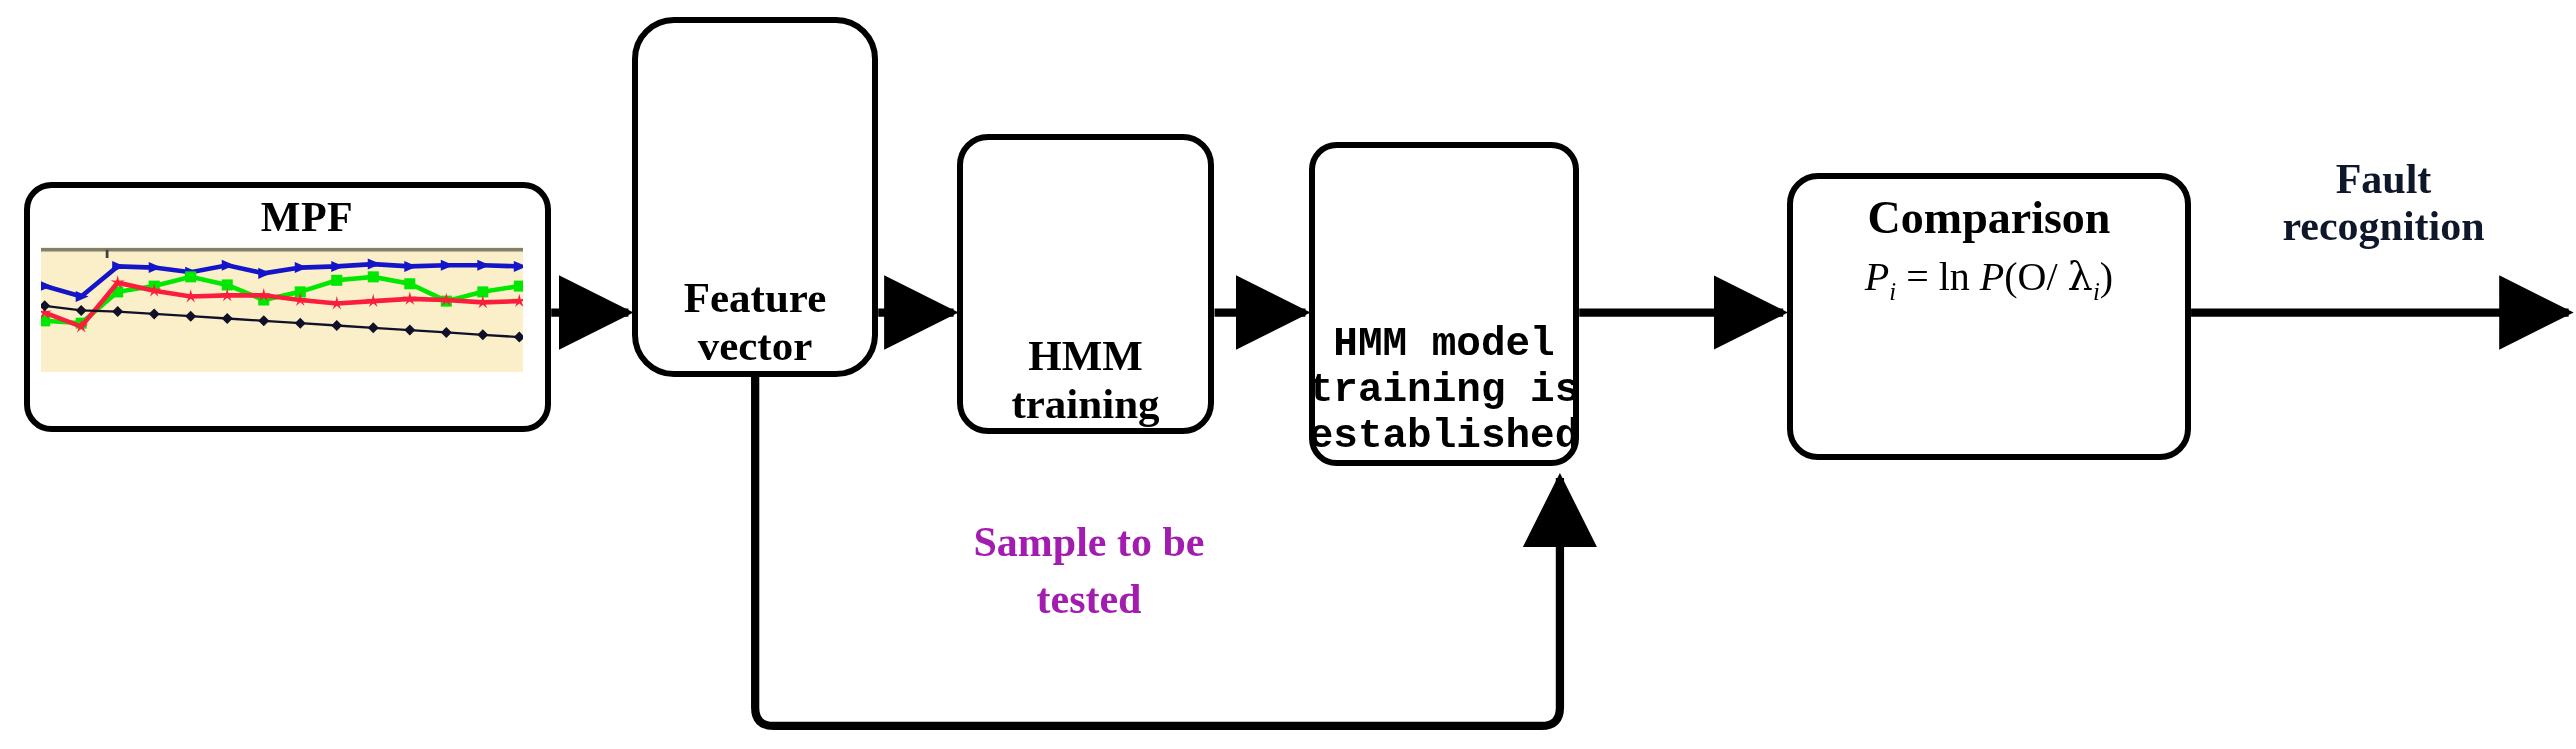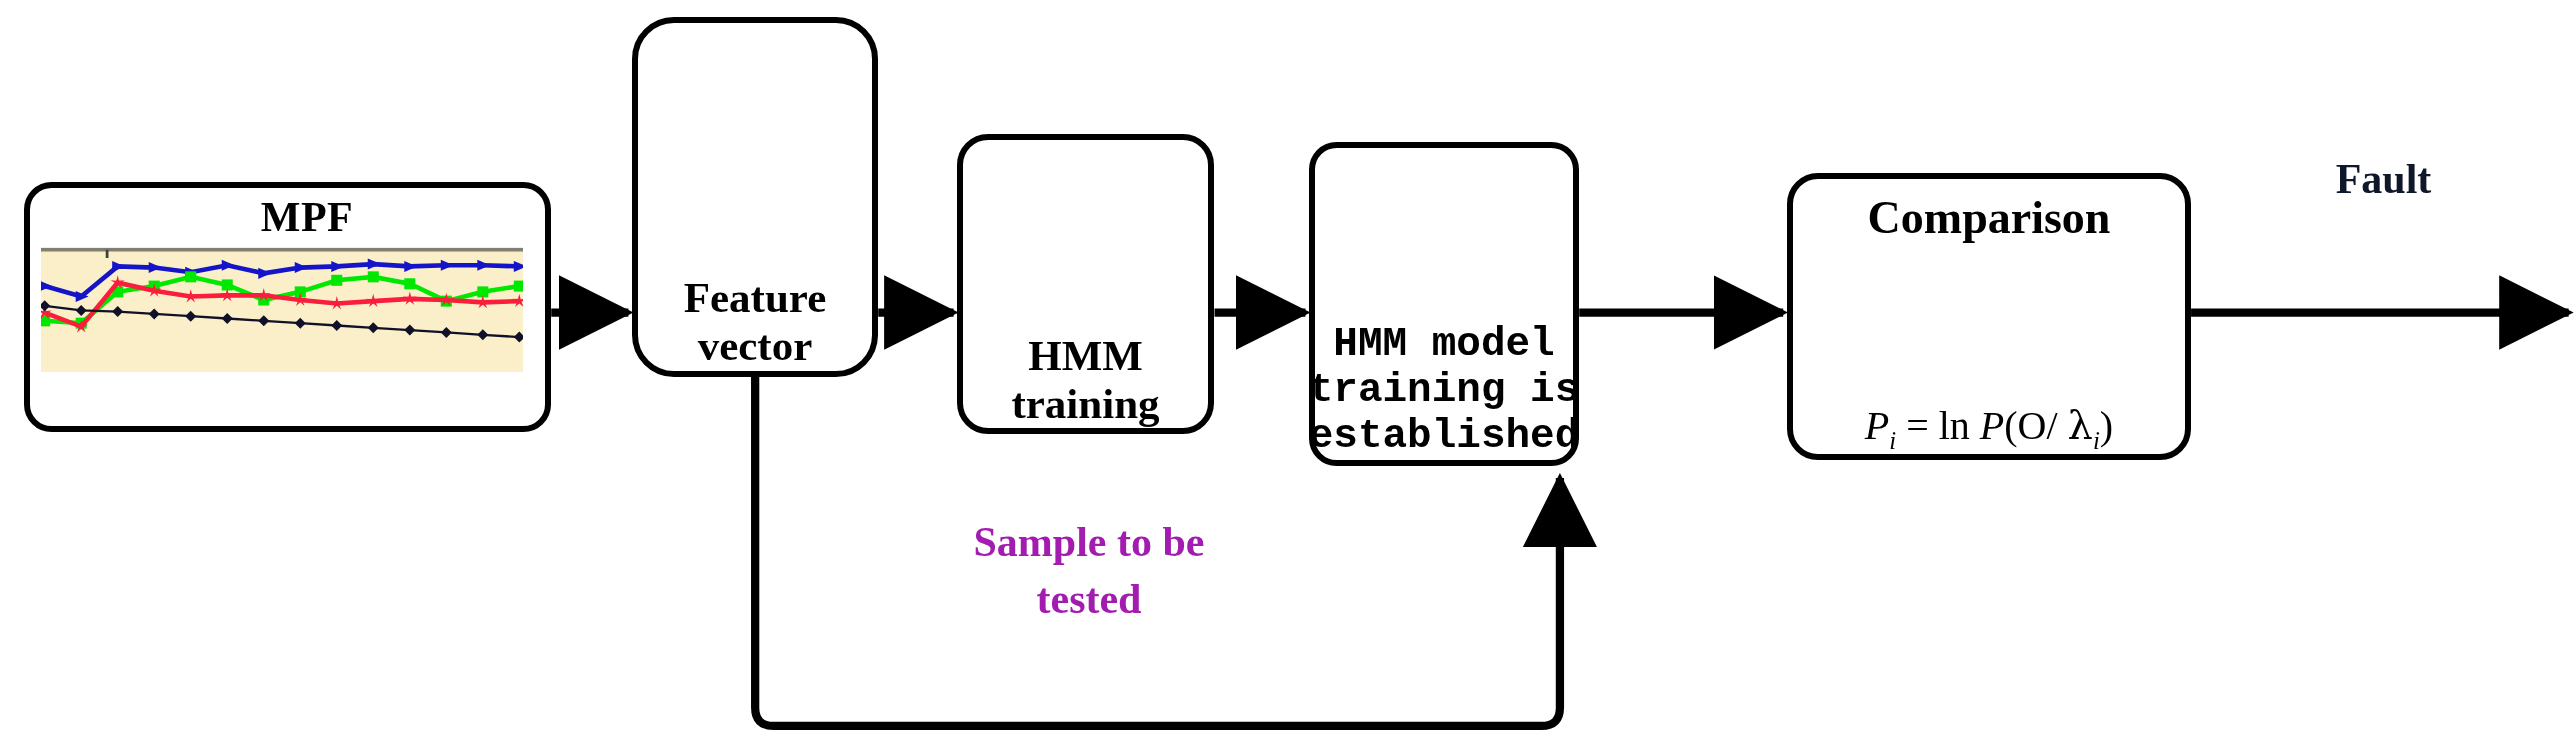--- a/index.html
+++ b/index.html
@@ -36,25 +36,25 @@
 
   
   #hmmtrain-node{left:957px;top:134px;width:257px;height:300px;border-radius:31px;}
   #hmmtrain-node .line{font-size:43px;}
 
   
   #hmmlib-node{left:1309px;top:142px;width:270px;height:324px;border-radius:27.6px;font-family:Liberation Mono, monospace;}
   #hmmlib-node .line{font-size:41px;}
 
   
-  #comparison-node{left:1787px;top:173px;width:404px;height:287px;border-radius:31px;justify-content:space-between;padding-top:13px;}
+  #comparison-node{left:1787px;top:173px;width:404px;height:287px;border-radius:31px;justify-content:flex-start;padding-top:13px;}
   #comparison-title{font-size:46px;}
   #comparison-formula{
     font-size:40px;font-weight:normal;font-style:italic;
-    margin-top:19px;white-space:nowrap;line-height:1;
+    margin-top:12px;white-space:nowrap;line-height:1;
   }
   #comparison-formula .up{font-style:normal;}
   #comparison-formula sub{font-size:.62em;font-style:italic;vertical-align:-0.42em;}
   #comparison-formula .lam{font-style:normal;font-family:"DejaVu Serif",serif;}
 
   
   #fault-label{
     position:absolute;left:2198px;top:156px;width:371px;
     text-align:center;font-weight:bold;font-size:42px;line-height:1.12;
     font-family:"Liberation Serif",serif;color:#0f172a;
@@ -186,20 +186,21 @@
 
   <div class="node" id="comparison-node">
     <span class="line" id="comparison-title">Comparison</span>
     <span id="comparison-formula">
       <span>P</span><sub>i</sub><span class="up"> = </span><span class="up">ln</span><span class="up">&nbsp;</span><span>P</span><span class="up">(O/ </span><span class="lam">λ</span><sub>i</sub><span class="up">)</span>
     </span>
   </div>
 
   <div id="fault-label">
     <div>Fault</div>
+    <div>recognition</div>
   </div>
 
   <div id="sample-label">
     <div>Sample to be</div>
     <div>tested</div>
   </div>
 
 </div>
 
 

